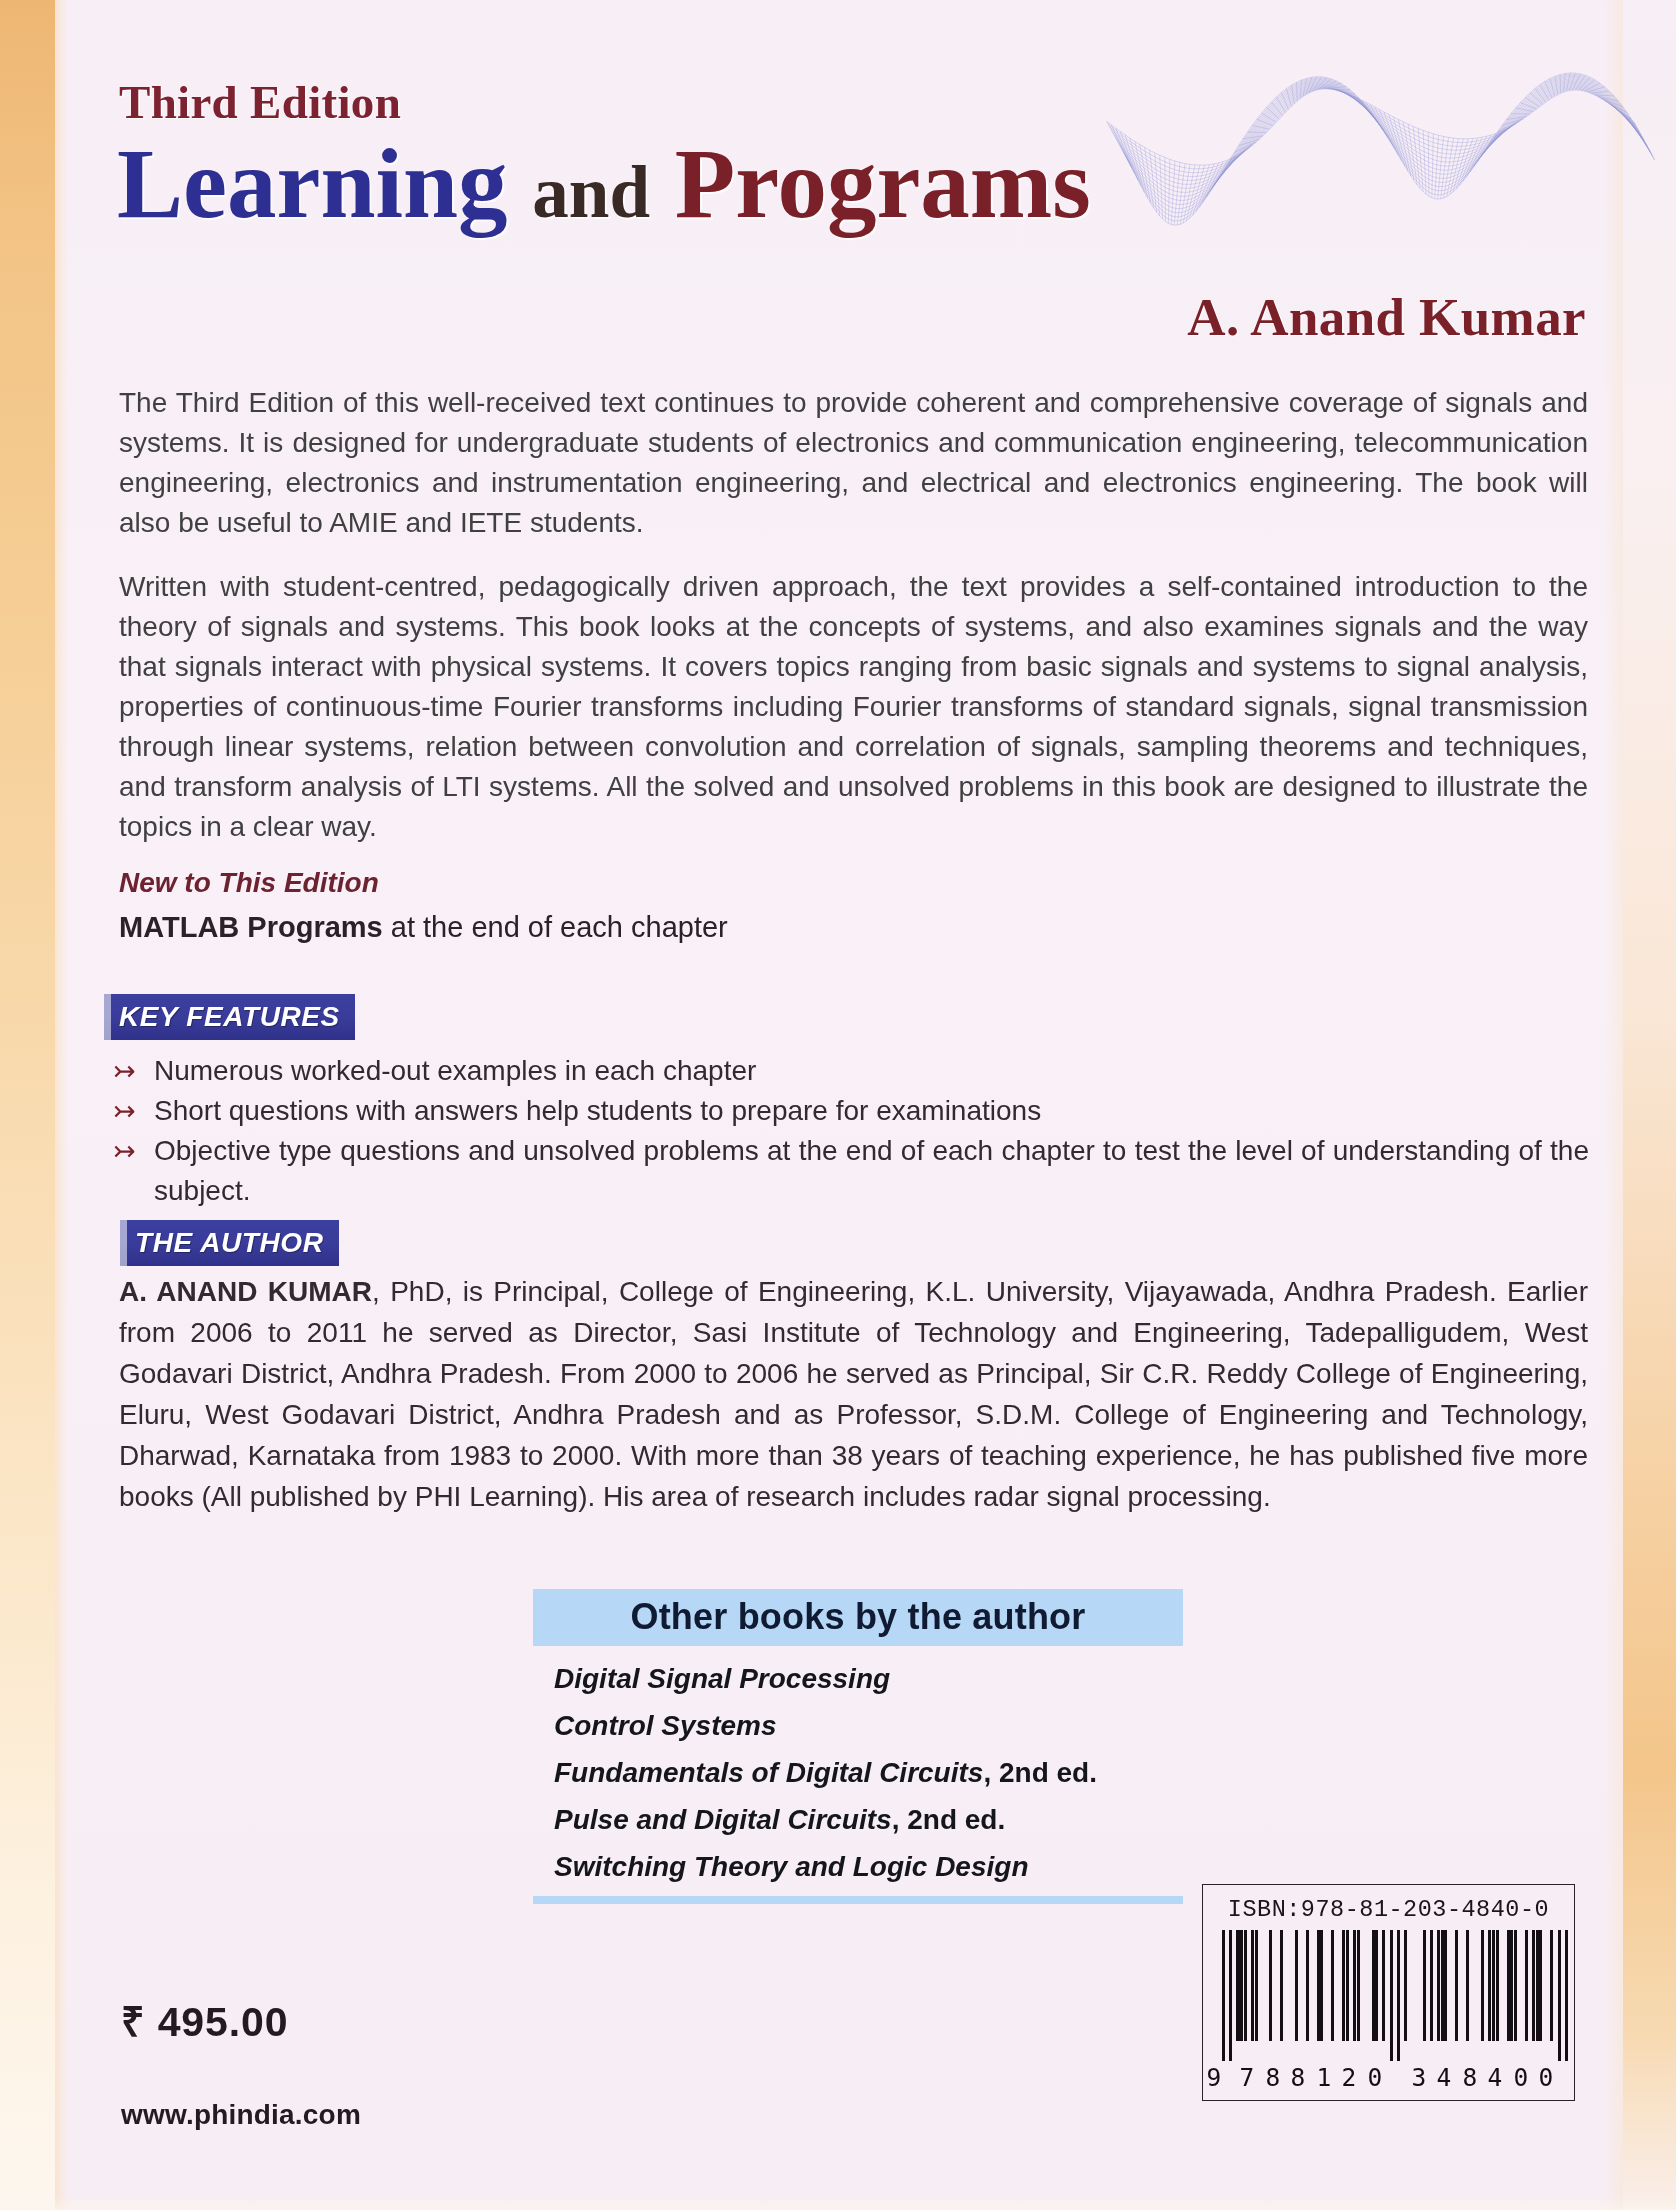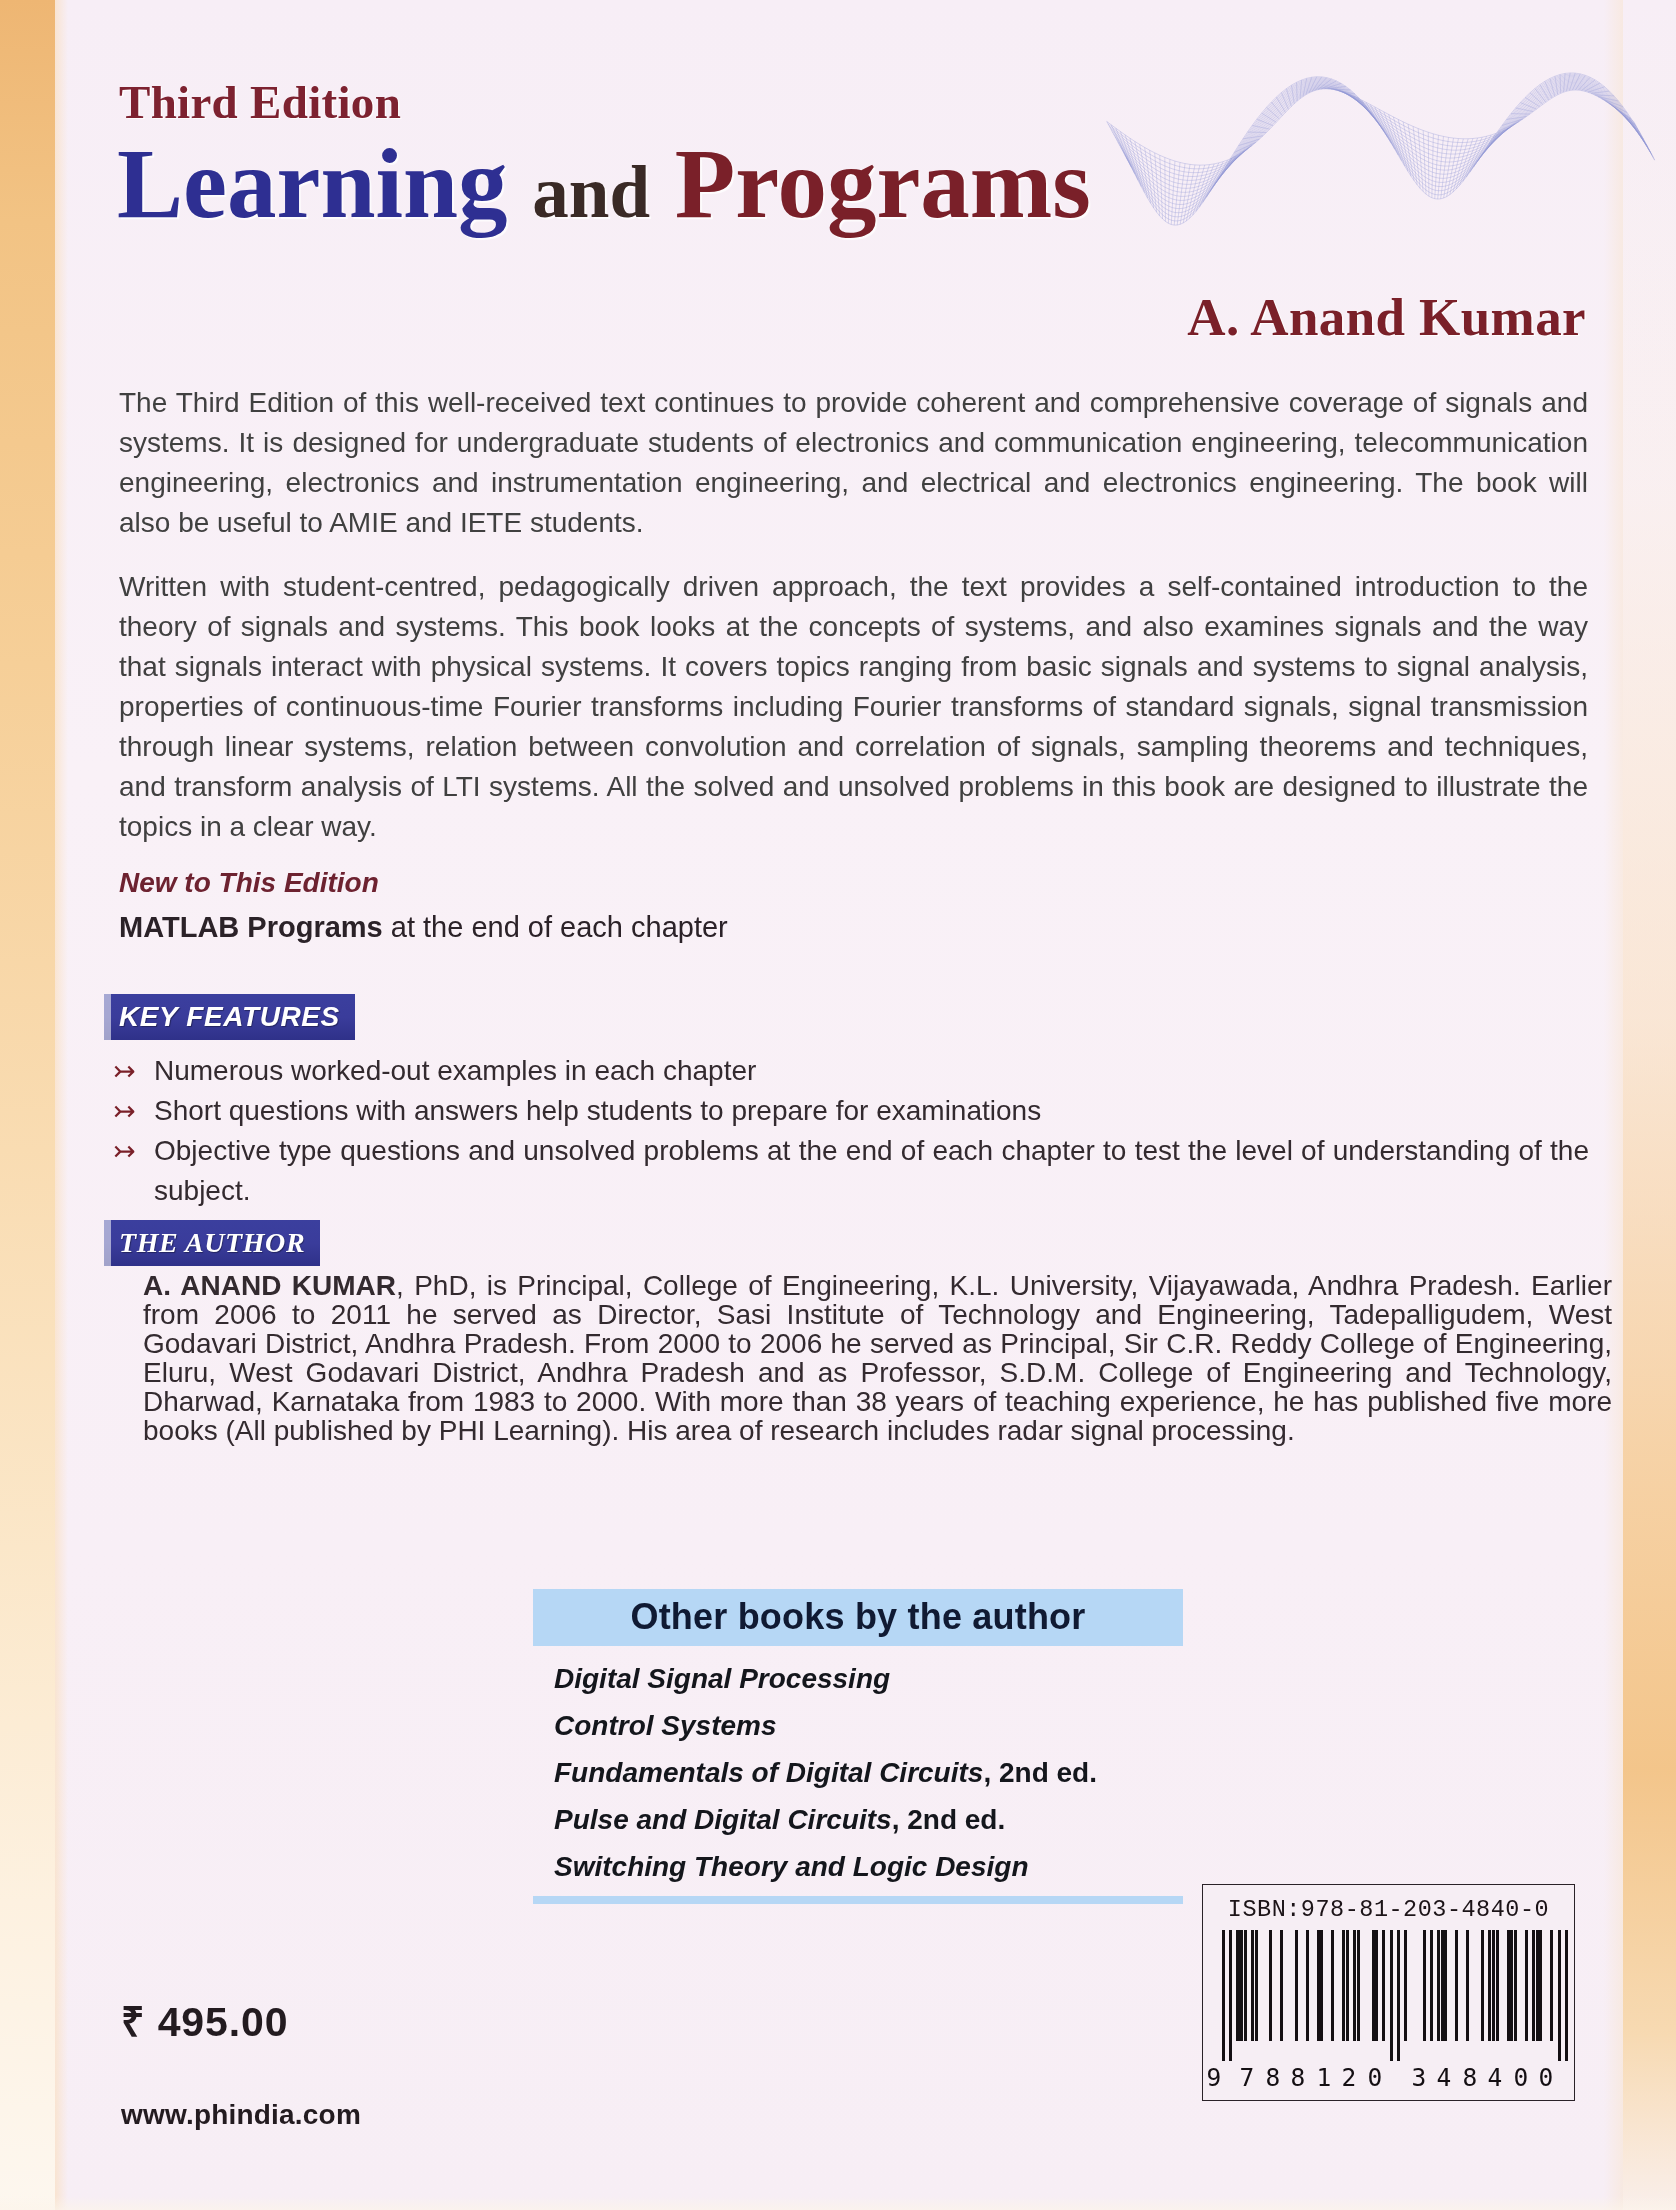--- a/index.html
+++ b/index.html
@@ -157,21 +157,21 @@
     color: #ffffff;
     font-style: italic;
     font-weight: bold;
     font-size: 28px;
     letter-spacing: 0.6px;
     padding: 6.6px 15px 7.5px 15px;
     text-shadow: 0.9px 0.9px 0.9px rgba(0,0,0,0.35);
     white-space: nowrap;
   }
   .badge-key      { left: 104px; top: 994px; }
-  .badge-author   { left: 104px; top: 1220px; font-family: Liberation Serif, serif; }
+  .badge-author   { left: 120px; top: 1220px; }
   .badge::before {
     content: "";
     position: absolute;
     left: 0; top: 0; bottom: 0;
     width: 6.6px;
     background: rgba(255,255,255,0.55);
   }
 
   
   .features {
@@ -195,24 +195,23 @@
     font-size: 27px;
     line-height: 40px;
   }
 
   
   .author-bio {
     position: absolute;
     left: 119px; top: 1271px;
     width: 1469px;
     font-size: 28px;
-    line-height: 29px;
+    line-height: 41px;
     color: #332a2f;
     text-align: justify;
-    margin-left: 24px;
   }
   .author-bio b { font-weight: bold; }
 
   
   .other-books {
     position: absolute;
     left: 533px; top: 1589px;
     width: 650px;
   }
   .ob-title {

